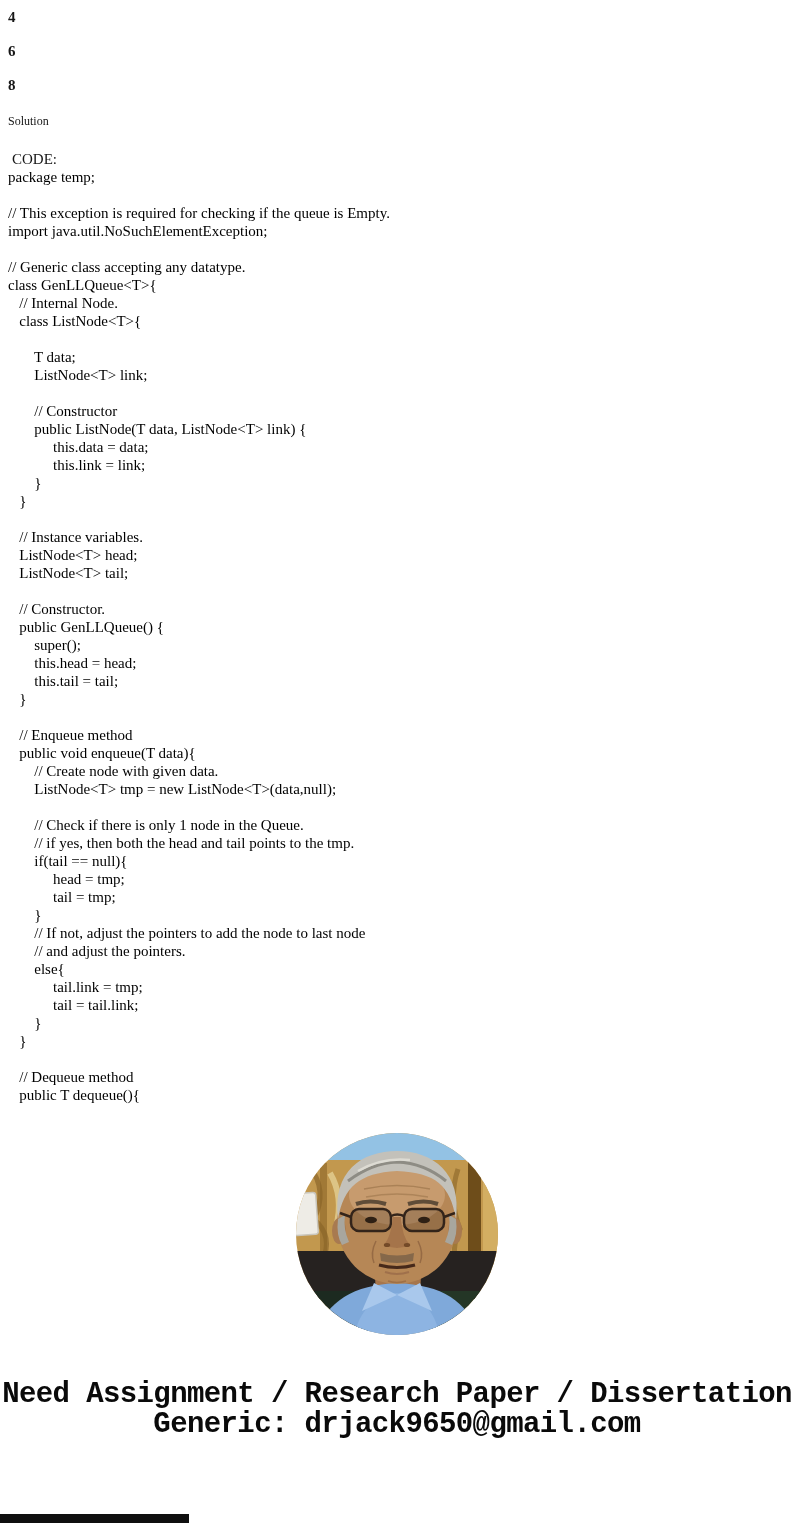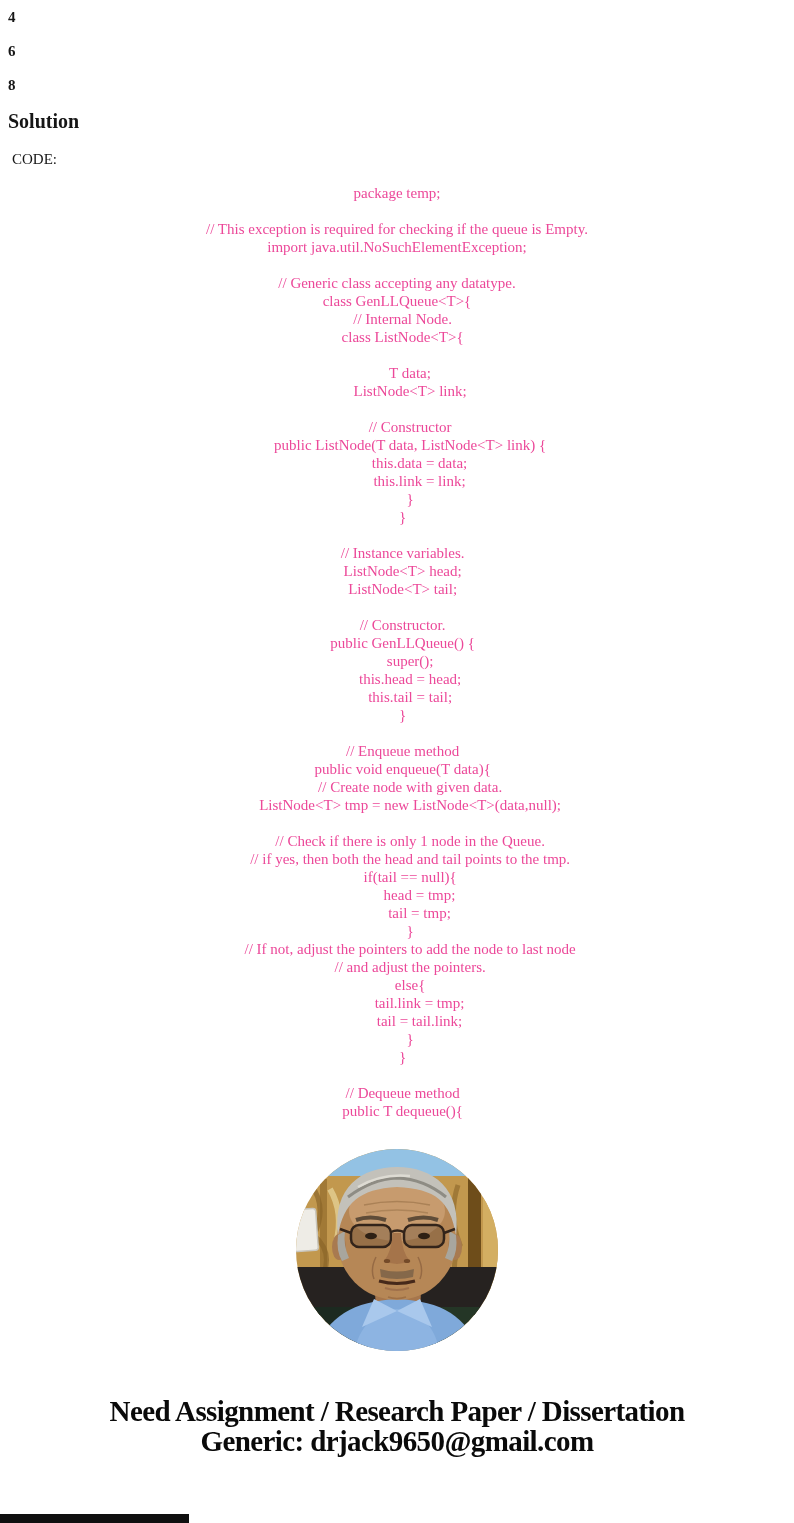--- a/index.html
+++ b/index.html
@@ -13,51 +13,50 @@
     overflow: hidden;
   }
   .content { padding: 9px 8px 0 8px; }
   .num {
     font-weight: bold;
     font-size: 15px;
     line-height: 17px;
     margin: 0 0 17px 0;
   }
   .heading {
-    font-size: 20px;
-    font-weight: bold;
+    font-size: 12px;
+    font-weight: normal;
     line-height: 21px;
     margin: 12px 0 0 0;
   }
   .code-label {
     font-size: 15px;
     line-height: 17px;
     margin: 19px 0 0 4px;
   }
   .code {
     font-family: "Liberation Serif", serif;
     font-size: 15px;
     line-height: 18px;
-    margin: 16px 0 0 0;
+    margin: 0 0 0 0;
     white-space: pre;
-    color: #ec4899;
-    text-align: center;
+    color: #000000;
   }
   .avatar-wrap {
     margin-top: 29px;
     width: 794px;
     display: flex;
     justify-content: center;
   }
   .avatar-wrap svg { display: block; }
   .footer {
     margin-top: 45px;
     width: 794px;
     text-align: center;
-    font-family: Liberation Serif, serif;
+    font-family: Liberation Mono, monospace;
     font-weight: bold;
     font-size: 29px;
     line-height: 30px;
     letter-spacing: -0.6px;
     color: #0a0a0a;
   }
   .progress-bar {
     position: absolute;
     left: 0;
     top: 1514px;

